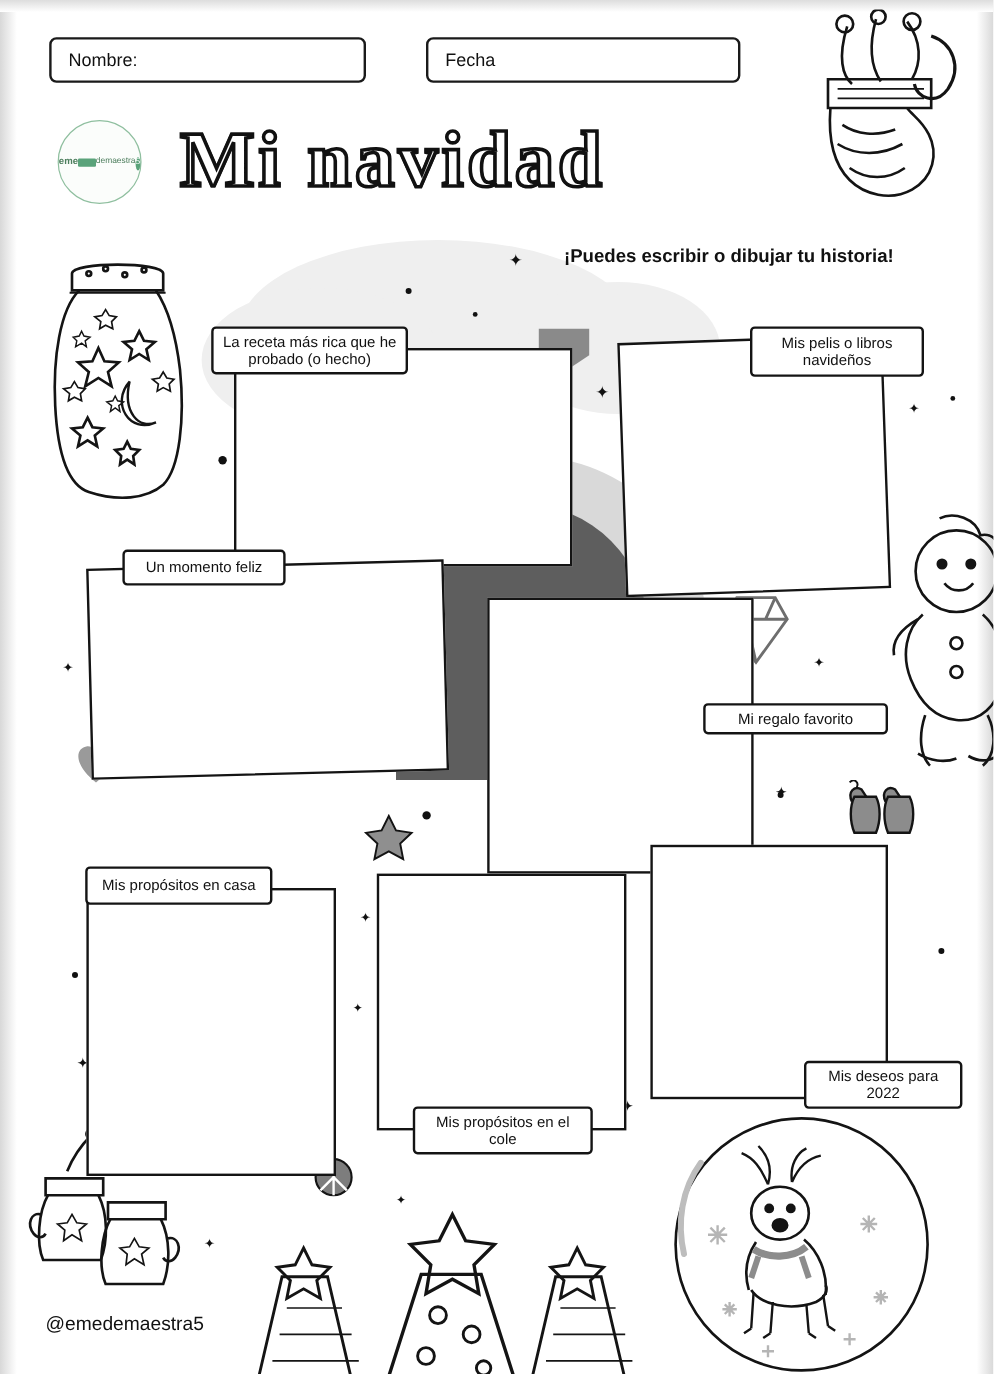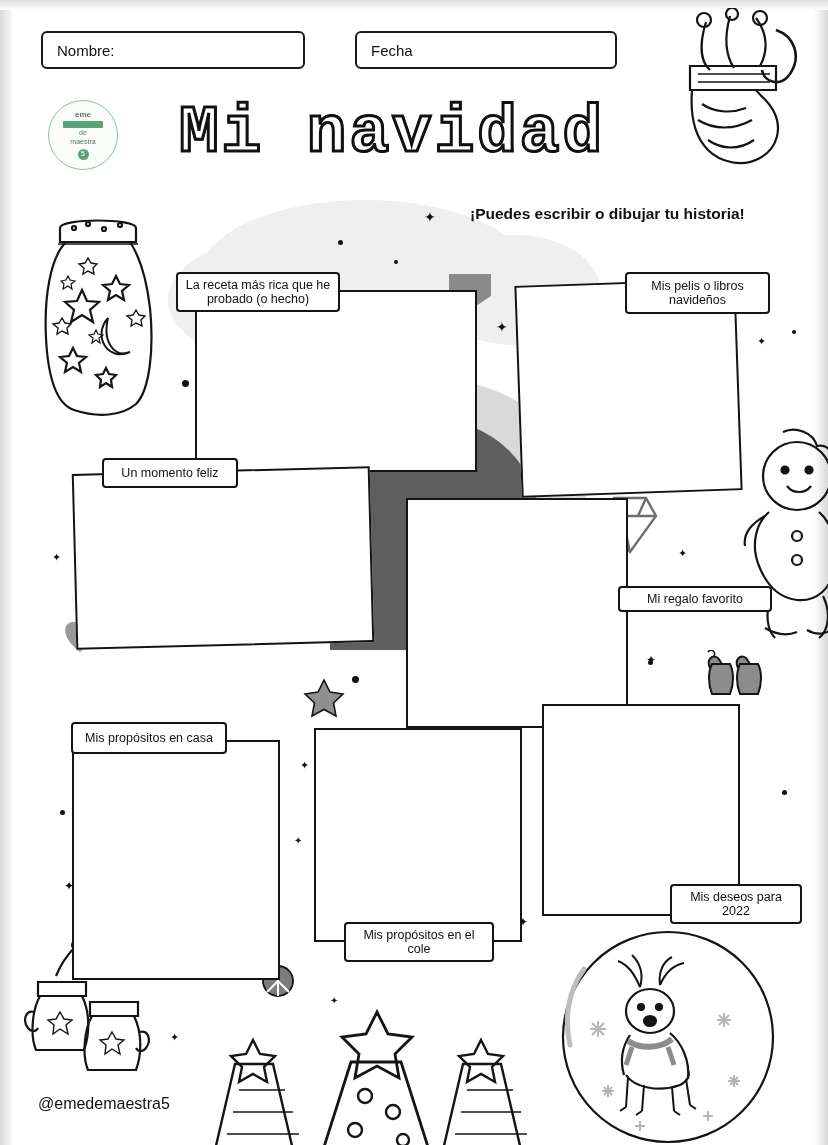--- a/index.html
+++ b/index.html
@@ -63,37 +63,36 @@
     left: 150px;
     top: 96px;
     font-size: 66px;
     font-weight: bold;
     letter-spacing: 3px;
     color: #ffffff;
     -webkit-text-stroke: 3px #111;
     text-shadow:
       -1px -1px 0 #111, 1px -1px 0 #111,
       -1px 1px 0 #111, 1px 1px 0 #111;
-    font-family: Liberation Mono, monospace;
+    font-family: Liberation Serif, serif;
     white-space: nowrap;
-    margin-left: 29px;
   }
 
   
   #logo {
     position: absolute;
     left: 48px;
     top: 100px;
     width: 68px;
     height: 68px;
     border-radius: 50%;
     border: 1.5px solid #8fbf9f;
     background: #fbfdfb;
     display: flex;
-    flex-direction: column;
+    flex-direction: row;
     align-items: center;
     justify-content: center;
     font-size: 7px;
     color: #4e7f5e;
     line-height: 1.25;
     text-align: center;
   }
   #logo .l-big { font-size: 8px; font-weight: bold; }
   #logo .l-bar { width: 40px; height: 7px; background: #5aa37a; margin: 1px 0; border-radius: 1px;}
   #logo .l-num {
@@ -414,21 +413,21 @@
   <div class="box-label" style="left:625px; top:272px; width:145px; height:42px;">
     <span>Mis pelis o libros navideños</span>
   </div>
 
   <div class="write-box" style="left:74px; top:470px; width:298px; height:176px; transform: rotate(-1.5deg);"></div>
   <div class="box-label" style="left:102px; top:458px; width:136px; height:30px;">
     <span>Un momento feliz</span>
   </div>
 
   <div class="write-box" style="left:406px; top:498px; width:222px; height:230px;"></div>
-  <div class="box-label" style="left:586px; top:586px; width:154px; height:26px;margin-left:32px;">
+  <div class="box-label" style="left:586px; top:586px; width:154px; height:26px;">
     <span>Mi regalo favorito</span>
   </div>
 
   <div class="write-box" style="left:72px; top:740px; width:208px; height:240px;"></div>
   <div class="box-label" style="left:71px; top:722px; width:156px; height:32px;">
     <span>Mis propósitos en casa</span>
   </div>
 
   <div class="write-box" style="left:314px; top:728px; width:208px; height:214px;"></div>
   <div class="box-label" style="left:344px; top:922px; width:150px; height:40px;">

